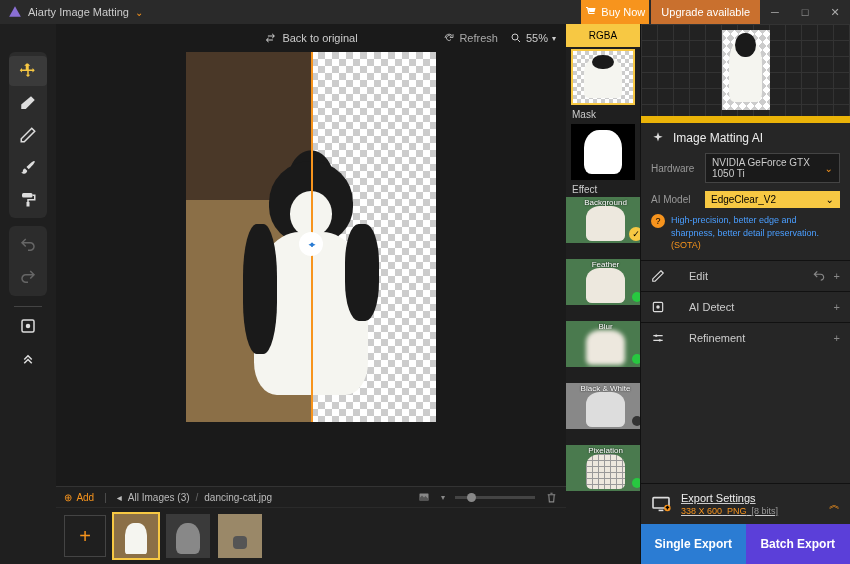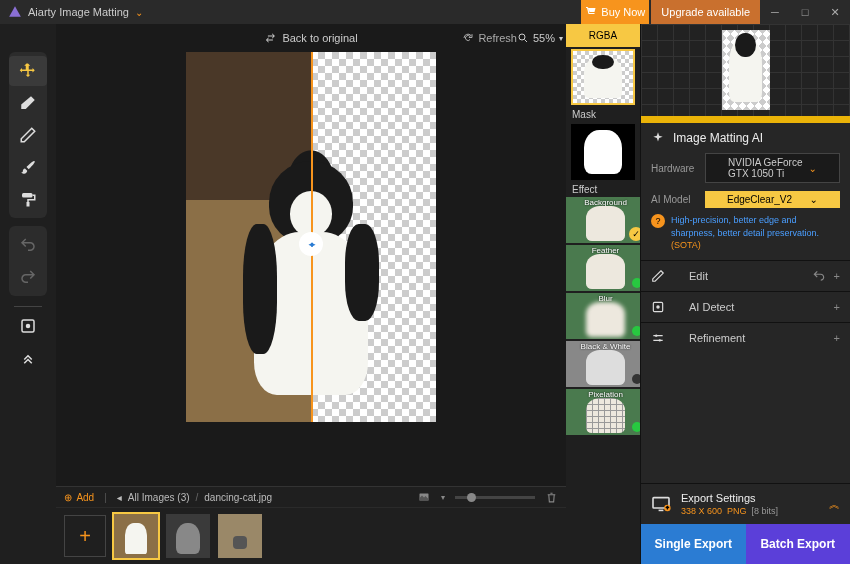--- a/index.html
+++ b/index.html
@@ -26,21 +26,21 @@
 .tool-group { background: #2c2c2c; border-radius: 6px; padding: 4px 0; display: flex; flex-direction: column; gap: 2px; margin-bottom: 6px; }
 .tool { width: 38px; height: 30px; display: flex; align-items: center; justify-content: center; cursor: pointer; color: #ddd; border-radius: 4px; }
 .tool.active { background: #3a3a3a; }
 .tool svg { width: 18px; height: 18px; }
 .tool-sep { width: 28px; height: 1px; background: #444; margin: 2px 0; }
 
 
 .canvas-area { flex: 1; display: flex; flex-direction: column; background: #1a1a1a; }
 .canvas-header { height: 28px; display: flex; align-items: center; justify-content: center; gap: 30px; padding: 0 10px; position: relative; }
 .canvas-header .back { position: absolute; left: 50%; transform: translateX(-50%); display: flex; align-items: center; gap: 6px; color: #ccc; cursor: pointer; font-size: 11px; }
-.canvas-header .right-controls { position: absolute; right: 3px; display: flex; align-items: center; }
+.canvas-header .right-controls { position: absolute; right: 10px; display: flex; align-items: center; gap: 12px; }
 .zoom { display: flex; align-items: center; gap: 4px; cursor: pointer; font-size: 11px; }
 .refresh { display: flex; align-items: center; gap: 4px; cursor: pointer; font-size: 11px; color: #aaa; }
 
 .canvas-viewport { flex: 1; display: flex; justify-content: center; align-items: flex-start; overflow: hidden; position: relative; }
 .image-compare { width: 250px; height: 370px; position: relative; background: #8b6f47; overflow: hidden; }
 .image-left { position: absolute; left: 0; top: 0; width: 50%; height: 100%; background: linear-gradient(180deg, #4a3828 0%, #4a3828 40%, #8b6f47 40%, #8b6f47 100%); }
 .image-right { position: absolute; right: 0; top: 0; width: 50%; height: 100%; background-image: linear-gradient(45deg, #ccc 25%, transparent 25%), linear-gradient(-45deg, #ccc 25%, transparent 25%), linear-gradient(45deg, transparent 75%, #ccc 75%), linear-gradient(-45deg, transparent 75%, #ccc 75%); background-size: 14px 14px; background-position: 0 0, 0 7px, 7px -7px, -7px 0px; background-color: #fff; }
 .cat-overlay { position: absolute; top: 15%; left: 12%; width: 76%; height: 80%; background: radial-gradient(ellipse 40% 35% at 50% 25%, #1a1a1a 30%, transparent 31%), radial-gradient(ellipse 50% 50% at 50% 60%, #f5f5f0 40%, transparent 41%); }
 .cat-face { position: absolute; top: 18%; left: 28%; width: 44%; height: 28%; background: #1a1a1a; border-radius: 50% 50% 45% 45%; }
 .cat-face::before { content: ''; position: absolute; bottom: 8%; left: 25%; width: 50%; height: 55%; background: #f5f5f0; border-radius: 50%; }
@@ -54,21 +54,21 @@
 
 .preview-col { width: 74px; background: #1f1f1f; display: flex; flex-direction: column; padding-top: 0; }
 .preview-tab { height: 23px; display: flex; align-items: center; justify-content: center; font-size: 10px; }
 .preview-tab.active { background: #f7c843; color: #000; }
 .preview-thumb { width: 64px; height: 56px; margin: 2px auto; position: relative; cursor: pointer; }
 .preview-thumb.rgba { background-image: linear-gradient(45deg, #ccc 25%, transparent 25%), linear-gradient(-45deg, #ccc 25%, transparent 25%), linear-gradient(45deg, transparent 75%, #ccc 75%), linear-gradient(-45deg, transparent 75%, #ccc 75%); background-size: 8px 8px; background-position: 0 0, 0 4px, 4px -4px, -4px 0px; background-color: #fff; border: 2px solid #f7c843; }
 .preview-thumb.mask-bg { background: #000; }
 .mask-shape { position: absolute; top: 10%; left: 20%; width: 60%; height: 80%; background: #fff; border-radius: 40% 40% 20% 20%; }
 .section-label { font-size: 10px; color: #ccc; padding: 2px 6px; }
 .effect-thumbs { overflow-y: auto; flex: 1; }
-.effect-item { width: 79px; height: 46px; margin: 0 auto 2px; position: relative; background: #4a7a4e; cursor: pointer; overflow: hidden; }
+.effect-item { width: 79px; height: 46px; margin: 0 auto 16px; position: relative; background: #4a7a4e; cursor: pointer; overflow: hidden; }
 .effect-item.selected::after { content: '✓'; position: absolute; right: 2px; bottom: 2px; width: 14px; height: 14px; background: #f7c843; color: #000; border-radius: 50%; font-size: 9px; display: flex; align-items: center; justify-content: center; }
 .effect-item.indicator::after { content: ''; position: absolute; right: 3px; bottom: 3px; width: 10px; height: 10px; background: #28c840; border-radius: 50%; }
 .effect-item.dark-ind::after { content: ''; position: absolute; right: 3px; bottom: 3px; width: 10px; height: 10px; background: #333; border-radius: 50%; }
 .effect-label { position: absolute; top: 1px; left: 0; right: 0; font-size: 8px; color: #fff; text-align: center; text-shadow: 0 0 2px #000; }
 .effect-cat { position: absolute; top: 20%; left: 25%; width: 50%; height: 75%; background: #ede8de; border-radius: 35% 35% 15% 15%; }
 .effect-item.blur .effect-cat { filter: blur(2px); }
 .effect-item.bw { background: #888; }
 .effect-item.bw .effect-cat { background: #ddd; }
 .effect-item.pix .effect-cat { background: #ede8de; background-image: linear-gradient(#999 1px, transparent 1px), linear-gradient(90deg, #999 1px, transparent 1px); background-size: 6px 6px; }
 
@@ -77,37 +77,37 @@
 .hero-thumb { height: 92px; background-image: linear-gradient(#333 1px, transparent 1px), linear-gradient(90deg, #333 1px, transparent 1px); background-size: 16px 16px; background-color: #222; display: flex; align-items: center; justify-content: center; }
 .hero-img { width: 48px; height: 80px; background-image: linear-gradient(45deg, #ccc 25%, transparent 25%), linear-gradient(-45deg, #ccc 25%, transparent 25%), linear-gradient(45deg, transparent 75%, #ccc 75%), linear-gradient(-45deg, transparent 75%, #ccc 75%); background-size: 8px 8px; background-color: #fff; position: relative; }
 .hero-img .mini-cat { position: absolute; top: 10%; left: 15%; width: 70%; height: 80%; background: #f5f5f0; border-radius: 40% 40% 15% 15%; }
 .hero-img .mini-cat::before { content: ''; position: absolute; top: -8%; left: 20%; width: 60%; height: 38%; background: #1a1a1a; border-radius: 50%; }
 
 .panel-section { border-top: 7px solid #eab308; padding: 8px 10px; }
 .panel-title { display: flex; align-items: center; gap: 8px; font-size: 12px; color: #eee; }
 .panel-title svg { width: 14px; height: 14px; }
 .panel-row { display: flex; align-items: center; gap: 6px; margin-top: 8px; font-size: 10px; }
 .panel-row label { color: #999; width: 48px; }
-.dropdown { flex: 1; background: #1a1a1a; border: 1px solid #444; padding: 3px 22px; display: flex; justify-content: space-between; align-items: center; cursor: pointer; font-size: 10px; }
+.dropdown { flex: 1; background: #1a1a1a; border: 1px solid #444; padding: 3px 6px; display: flex; justify-content: space-between; align-items: center; cursor: pointer; font-size: 10px; }
 .dropdown.gold { background: #f7c843; color: #000; border: none; }
 .info-text { color: #4a9eff; font-size: 9px; line-height: 1.4; margin-top: 6px; padding-left: 20px; position: relative; }
 .info-text::before { content: '?'; position: absolute; left: 0; top: 0; width: 14px; height: 14px; background: #f7941d; color: #000; border-radius: 50%; font-size: 9px; display: flex; align-items: center; justify-content: center; }
 .sota { color: #f7941d; }
 
 .panel-item { display: flex; align-items: center; justify-content: space-between; padding: 8px 10px; border-top: 1px solid #111; cursor: pointer; }
 .panel-item-left { display: flex; align-items: center; gap: 24px; font-size: 11px; }
 .panel-item-right { display: flex; align-items: center; gap: 8px; color: #888; }
 .add-area-btn { background: #5b3fd9; color: #fff; font-size: 9px; padding: 2px 6px; border-radius: 2px; }
 .add-area-btn::before { content: '+ '; }
 
 .spacer { flex: 1; }
 
 .export-settings { padding: 8px 10px; border-top: 1px solid #111; display: flex; align-items: center; gap: 10px; }
 .export-icon { width: 20px; height: 16px; position: relative; }
-.export-info { flex: 1; }
+.export-info { flex: 1; text-decoration: underline; }
 .export-title { font-size: 11px; color: #eee; }
 .export-meta { font-size: 9px; color: #f7941d; margin-top: 2px; }
 .chevrons-up { color: #f7941d; cursor: pointer; }
 
 .export-buttons { display: flex; height: 40px; }
 .btn-single { flex: 1; background: #2b7cd3; color: #fff; display: flex; align-items: center; justify-content: center; font-size: 12px; font-weight: 600; cursor: pointer; }
 .btn-batch { flex: 1; background: #5b3fd9; color: #fff; display: flex; align-items: center; justify-content: center; font-size: 12px; font-weight: 600; cursor: pointer; }
 
 
 .bottom { height: 78px; background: #1f1f1f; border-top: 1px solid #333; display: flex; flex-direction: column; }

